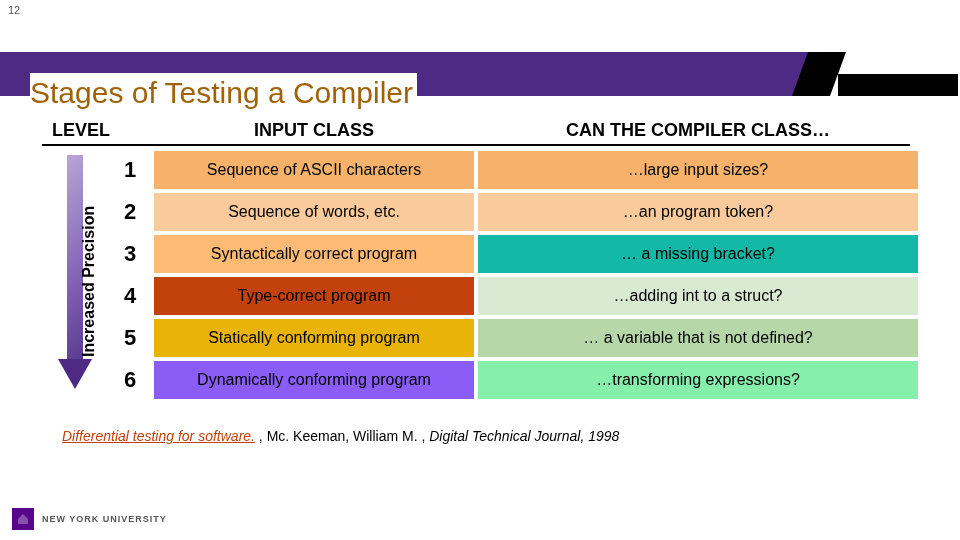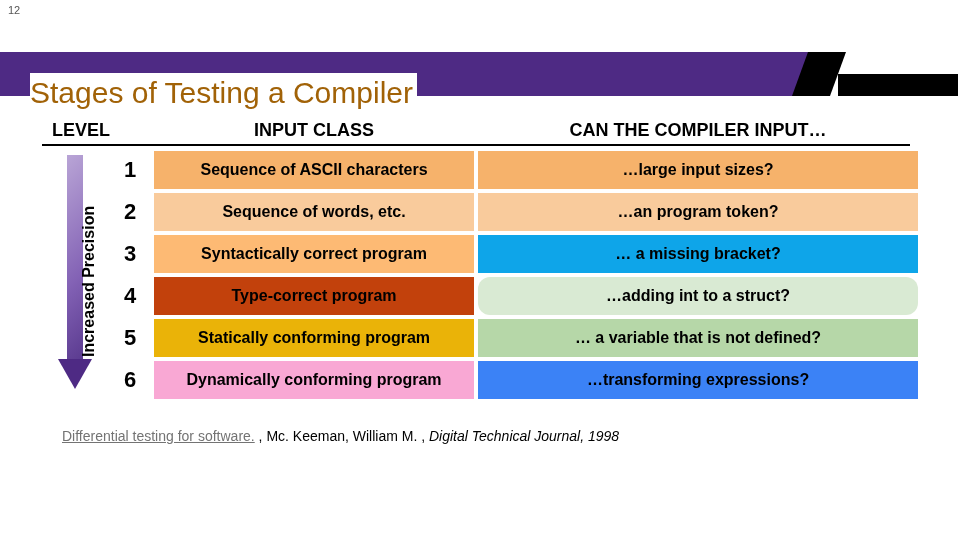--- a/index.html
+++ b/index.html
@@ -13,28 +13,28 @@
   .title-text { position: absolute; top: 2px; left: 30px; font-size: 30px; color: #a16207; background: #fff; padding: 0 4px 0 0; line-height: 40px; margin-top: 19px; }
   .content { position: absolute; top: 116px; left: 42px; width: 880px; }
   table { border-collapse: separate; border-spacing: 4px 4px; width: 100%; table-layout: fixed; }
   col.c0 { width: 60px; }
   col.c1 { width: 40px; }
   col.c2 { width: 320px; }
   col.c3 { width: 440px; }
   th { font-size: 18px; font-weight: bold; text-align: center; padding-bottom: 6px; margin-top: 36px; }
   th.lvl { text-align: left; padding-left: 6px; }
   td.levelnum { font-size: 22px; font-weight: bold; text-align: center; vertical-align: middle; }
-  td.inputcell, td.handlecell { font-size: 16px; font-weight: bold; text-align: center; padding: 10px 16px; vertical-align: middle; }
+  td.inputcell, td.handlecell { font-size: 16px; font-weight: normal; text-align: center; padding: 10px 16px; vertical-align: middle; }
   .arrow-cell { position: relative; vertical-align: top; }
   .arrow { position: absolute; top: 4px; left: 14px; width: 30px; height: 236px; }
   .arrow-shaft { position: absolute; top: 0; left: 7px; width: 16px; height: 206px; background: linear-gradient(135deg, #b9a5d6 0%, #8362b5 60%, #5a3a8f 100%); }
   .arrow-head { position: absolute; top: 204px; left: -2px; width: 0; height: 0; border-left: 17px solid transparent; border-right: 17px solid transparent; border-top: 30px solid #4e2a84; }
   .arrow-label { position: absolute; top: 206px; left: 34px; transform: rotate(-90deg); transform-origin: left top; font-size: 16px; font-weight: bold; color: #000; white-space: nowrap; }
   .ref { position: absolute; top: 428px; left: 62px; font-size: 14px; }
-  .ref a { color: #737373; text-decoration: underline; }
+  .ref a { color: #c2410c; text-decoration: underline; font-style: italic; }
   .ref .ital { font-style: italic; }
   .footer { position: absolute; left: 12px; bottom: 10px; display: flex; align-items: center; gap: 8px; }
   .logo-box { width: 22px; height: 22px; background: #57068c; position: relative; }
   .logo-box::after { content: ""; position: absolute; left: 6px; top: 6px; width: 10px; height: 10px; background: #fff; clip-path: polygon(50% 0, 100% 50%, 100% 100%, 0 100%, 0 50%); opacity: 0.3; }
   .nyu { font-size: 9px; letter-spacing: 1px; color: #555; font-weight: bold; }
   .hr-under { position: absolute; top: 144px; left: 42px; width: 868px; height: 2px; background: #000; }
 </style>
 </head>
 <body>
 <div class="slide">
@@ -53,21 +53,21 @@
     <colgroup>
           <col class="c0">
           <col class="c1">
           <col class="c2">
           <col class="c3">
         </colgroup>
     <tbody>
           <tr>
       <th class="lvl" colspan="2">LEVEL</th>
       <th>INPUT CLASS</th>
-      <th>CAN THE COMPILER INPUT…</th>
+      <th>CAN THE COMPILER CLASS…</th>
     </tr>
     <tr>
       <td class="arrow-cell" rowspan="6">
         <div class="arrow">
           <div class="arrow-shaft"></div>
           <div class="arrow-head"></div>
         </div>
         <div class="arrow-label">Increased Precision</div>
       </td>
       <td class="levelnum">1</td>
@@ -75,41 +75,45 @@
       <td class="handlecell" style="background:#f6b26b;">…large input sizes?</td>
     </tr>
     <tr>
       <td class="levelnum">2</td>
       <td class="inputcell" style="background:#f9cb9c;">Sequence of words, etc.</td>
       <td class="handlecell" style="background:#f9cb9c;">…an program token?</td>
     </tr>
     <tr>
       <td class="levelnum">3</td>
       <td class="inputcell" style="background:#fdba74;">Syntactically correct program</td>
-      <td class="handlecell" style="background:#0ea5e9;text-align:center;">… a missing bracket?</td>
+      <td class="handlecell" style="background:#14b8a6;text-align:center;">… a missing bracket?</td>
     </tr>
     <tr>
       <td class="levelnum">4</td>
       <td class="inputcell" style="background:#c2410c;">Type-correct program</td>
-      <td class="handlecell" style="background:#d9ead3;border-radius:12px;">…adding int to a struct?</td>
+      <td class="handlecell" style="background:#d9ead3;">…adding int to a struct?</td>
     </tr>
     <tr>
       <td class="levelnum">5</td>
       <td class="inputcell" style="background:#eab308;">Statically conforming program</td>
       <td class="handlecell" style="background:#b6d7a8;margin-left:40px;">… a variable that is not defined?</td>
     </tr>
     <tr>
       <td class="levelnum">6</td>
-      <td class="inputcell" style="background:#f9a8d4;">Dynamically conforming program</td>
-      <td class="handlecell" style="background:#3b82f6;">…transforming expressions?</td>
+      <td class="inputcell" style="background:#8b5cf6;">Dynamically conforming program</td>
+      <td class="handlecell" style="background:#86efac;">…transforming expressions?</td>
     </tr>
   </tbody>
       </table>
 </div>
 
 <div class="hr-under"></div>
 
 <div class="ref">
   <a href="#">Differential testing for software.</a><span> , Mc. Keeman, William M. , </span><span class="ital">Digital Technical Journal, 1998</span>
 </div>
 
+<div class="footer">
+  <div class="logo-box"></div>
+  <div class="nyu">NEW YORK UNIVERSITY</div>
+</div>
 
 </div>
 
 </body></html>

